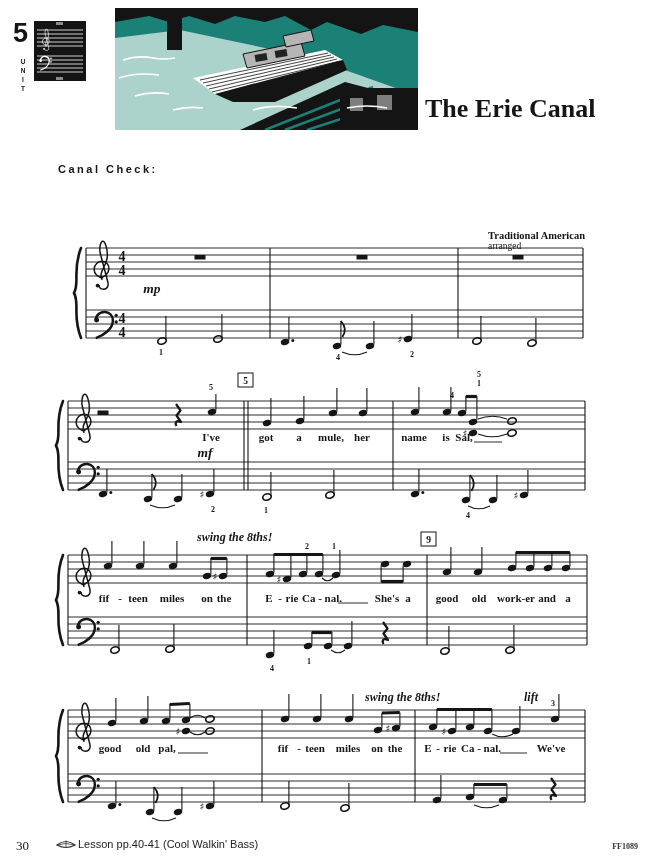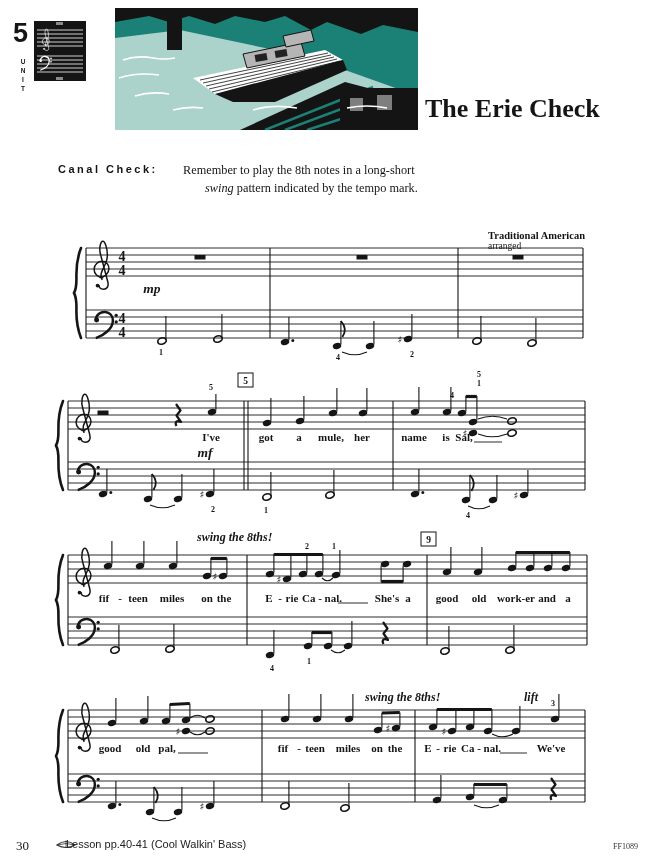--- a/index.html
+++ b/index.html
@@ -99,31 +99,27 @@
     <g stroke="#ffffff" stroke-width="1.6" fill="none">
       <path d="M8,52 q14,-5 30,-2 q10,2 22,0"></path>
       <path d="M4,70 q18,-6 40,-3"></path>
       <path d="M20,88 q16,-5 34,-2"></path>
       <path d="M58,102 q14,-4 30,-2"></path>
       <path d="M138,102 q20,-6 44,-2"></path>
       <path d="M232,100 q20,-4 40,0"></path>
     </g>
   </svg>
 
-  <div class="abs title" style="left:425px;top:94px;width:170px;text-align:center;">The Erie Check</div>
+  <div class="abs title" style="left:425px;top:94px;width:170px;text-align:center;">The Erie Canal</div>
   <div class="abs" style="right:63px;top:194px;margin-top:36px;">
     <div class="credit1">Traditional American</div>
     <div class="credit2">arranged</div>
   </div>
 
   <div class="abs rc-label" style="left:58px;top:163px;">Canal Check:</div>
-  <div class="abs rc-line" style="left:183px;top:163px;">Remember to play the 8th notes in a long-short</div>
-  <div class="abs rc-line" style="left:205px;top:181px;">
-    <span class="it">swing</span><span> pattern indicated by the tempo mark.</span>
-  </div>
 
 
   <svg id="music-svg" class="abs" style="left:0;top:0;" width="648" height="864" viewBox="0 0 648 864">
       <g>
         <line x1="86" y1="248" x2="583" y2="248" stroke="#151515" stroke-width="0.9"></line>
         <line x1="86" y1="255" x2="583" y2="255" stroke="#151515" stroke-width="0.9"></line>
         <line x1="86" y1="262" x2="583" y2="262" stroke="#151515" stroke-width="0.9"></line>
         <line x1="86" y1="269" x2="583" y2="269" stroke="#151515" stroke-width="0.9"></line>
         <line x1="86" y1="276" x2="583" y2="276" stroke="#151515" stroke-width="0.9"></line>
         <line x1="86" y1="310" x2="583" y2="310" stroke="#151515" stroke-width="0.9"></line>
@@ -476,15 +472,15 @@
         <text x="551" y="752" class="lyr">We've</text>
       </g>
     </svg>
 
   <div class="abs pgnum" style="left:16px;top:838px;">30</div>
   <svg class="abs" style="left:56px;top:838px;" width="20" height="13" viewBox="0 0 20 13">
     <path d="M1 7 Q10 0 19 7 Q10 12 1 7 Z" fill="none" stroke="#333" stroke-width="1.2"></path>
     <path d="M1 7 Q10 4 19 7" fill="none" stroke="#333" stroke-width="0.8"></path>
     <line x1="10" y1="2.5" x2="10" y2="9.5" stroke="#333" stroke-width="0.8"></line>
   </svg>
-  <div class="abs lesson" style="left:66px;top:838px;">Lesson pp.40-41 (Cool Walkin' Bass)</div>
-  <div class="abs catalog" style="right:10px;top:842px;">FF1089</div>
+  <div class="abs lesson" style="left:78px;top:838px;">Lesson pp.40-41 (Cool Walkin' Bass)</div>
+  <div class="abs catalog" style="right:10px;top:842px;font-weight:bold;">FF1089</div>
 </div>
 
 </body></html>

